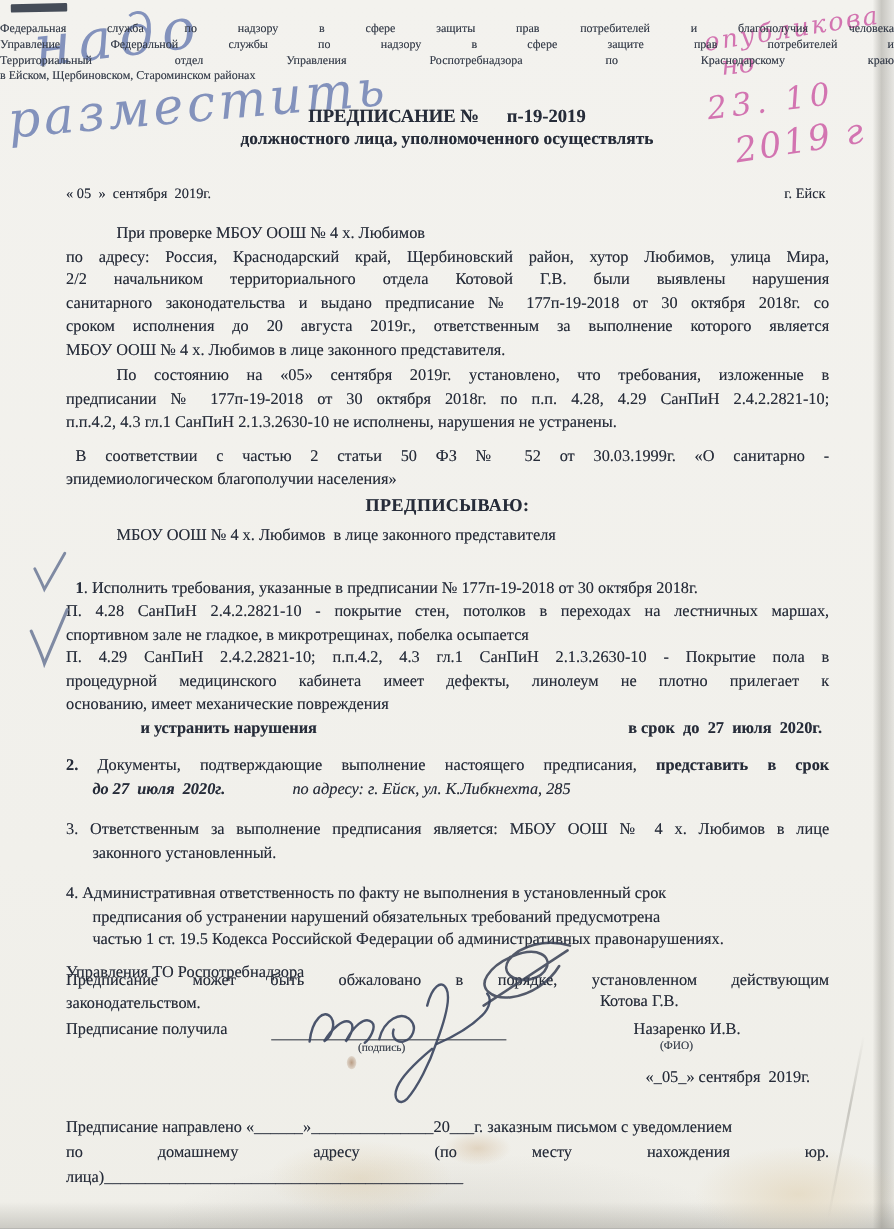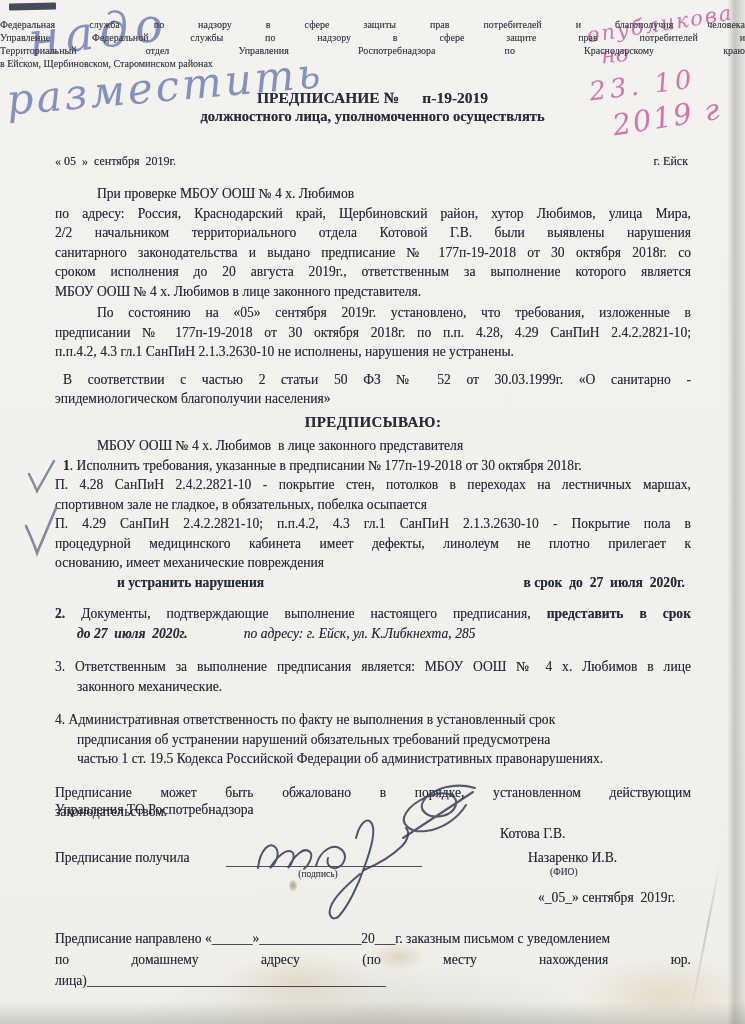--- a/index.html
+++ b/index.html
@@ -45,21 +45,21 @@
   .jline.last { text-align-last:left; }
   .plain .jline { text-align:left; text-align-last:left; }
   .hang22 { padding-left:22px; }
   .hang22 .jline:first-child { text-indent:-22px; }
   .ind42 .jline:first-child { text-indent:42px; }
   .ind8  .jline:first-child { text-indent:8px; }
   .firstline { padding-left:42px; }
   .mt2{margin-top:2px;} .mt8{margin-top:8px;} .mt4{margin-top:4px;}
   .mt12{margin-top:12px;} .mt14{margin-top:14px;}
   .heading { text-align:center; font-weight:bold; font-size:15px; letter-spacing:0.4px; }
-  .item1 { padding-left:8px; }
+  .item1 { padding-left:8px;margin-top:24px; }
   b, .b { font-weight:bold; }
   .fixline { display:flex; justify-content:space-between; font-weight:bold; padding:0 6px 0 62px; }
   .l2 { padding-left:22px;font-style:italic; }
   .l2 .addr { margin-left:56px; font-weight:normal; }
   
   .sg { font-size:13.6px; }
   .sig-line { left:226px; top:846px; width:196px; height:20px; border-bottom:1px solid #4a4f58; }
   .cap { font-size:9.5px; color:#3c434f; }
   .svgmark { text-shadow:none; }
   
@@ -114,42 +114,42 @@
       </div>
     <div class="mt8 ind8">
         <div class="jline">В соответствии с частью 2 статьи 50 ФЗ № 52 от 30.03.1999г. «О санитарно -</div>
         <div class="jline last">эпидемиологическом благополучии  населения»</div>
       </div>
     <div class="mt4 heading">ПРЕДПИСЫВАЮ:</div>
     <div class="mt4 firstline">МБОУ ООШ № 4 х. Любимов&nbsp; в лице законного представителя</div>
     <div class="item1"><b>1</b><span>. Исполнить требования, указанные в предписании № 177п-19-2018 от 30 октября 2018г.</span></div>
     <div>
         <div class="jline">П. 4.28 СанПиН 2.4.2.2821-10 - покрытие стен, потолков в переходах на лестничных маршах,</div>
-        <div class="jline last">спортивном зале не гладкое, в обязательных, побелка осыпается</div>
+        <div class="jline last">спортивном зале не гладкое, в микротрещинах, побелка осыпается</div>
       </div>
     <div>
         <div class="jline">П. 4.29 СанПиН 2.4.2.2821-10; п.п.4.2, 4.3 гл.1 СанПиН 2.1.3.2630-10 - Покрытие пола в</div>
         <div class="jline">процедурной медицинского кабинета имеет дефекты, линолеум не плотно прилегает к</div>
         <div class="jline last">основанию, имеет механические повреждения</div>
       </div>
     <div class="fixline">
       <span>и устранить нарушения</span>
       <span>в срок&nbsp; до&nbsp; 27&nbsp; июля&nbsp; 2020г.</span>
     </div>
     <div class="mt12">
       <div class="jline">
         <b>2.</b><span>&nbsp;Документы, подтверждающие выполнение настоящего предписания, </span><b>представить в срок</b>
       </div>
       <div class="l2">
         <b>до 27&nbsp; июля&nbsp; 2020г.</b><span class="addr">по адресу: г. Ейск, ул. К.Либкнехта, 285</span>
       </div>
     </div>
     <div class="mt14 hang22">
         <div class="jline">3. Ответственным за выполнение предписания является:  МБОУ ООШ № 4 х. Любимов  в лице</div>
-        <div class="jline last">законного механические.</div>
+        <div class="jline last">законного установленный.</div>
       </div>
     <div class="mt14 hang22 plain">
         <div class="jline">4. Административная ответственность по факту не выполнения в установленный срок</div>
         <div class="jline">предписания об устранении нарушений обязательных требований предусмотрена</div>
         <div class="jline last">частью 1 ст. 19.5 Кодекса Российской Федерации об административных правонарушениях.</div>
       </div>
     <div class="mt14">
         <div class="jline">Предписание может быть обжаловано в порядке, установленном действующим</div>
         <div class="jline last">законодательством.</div>
       </div>

